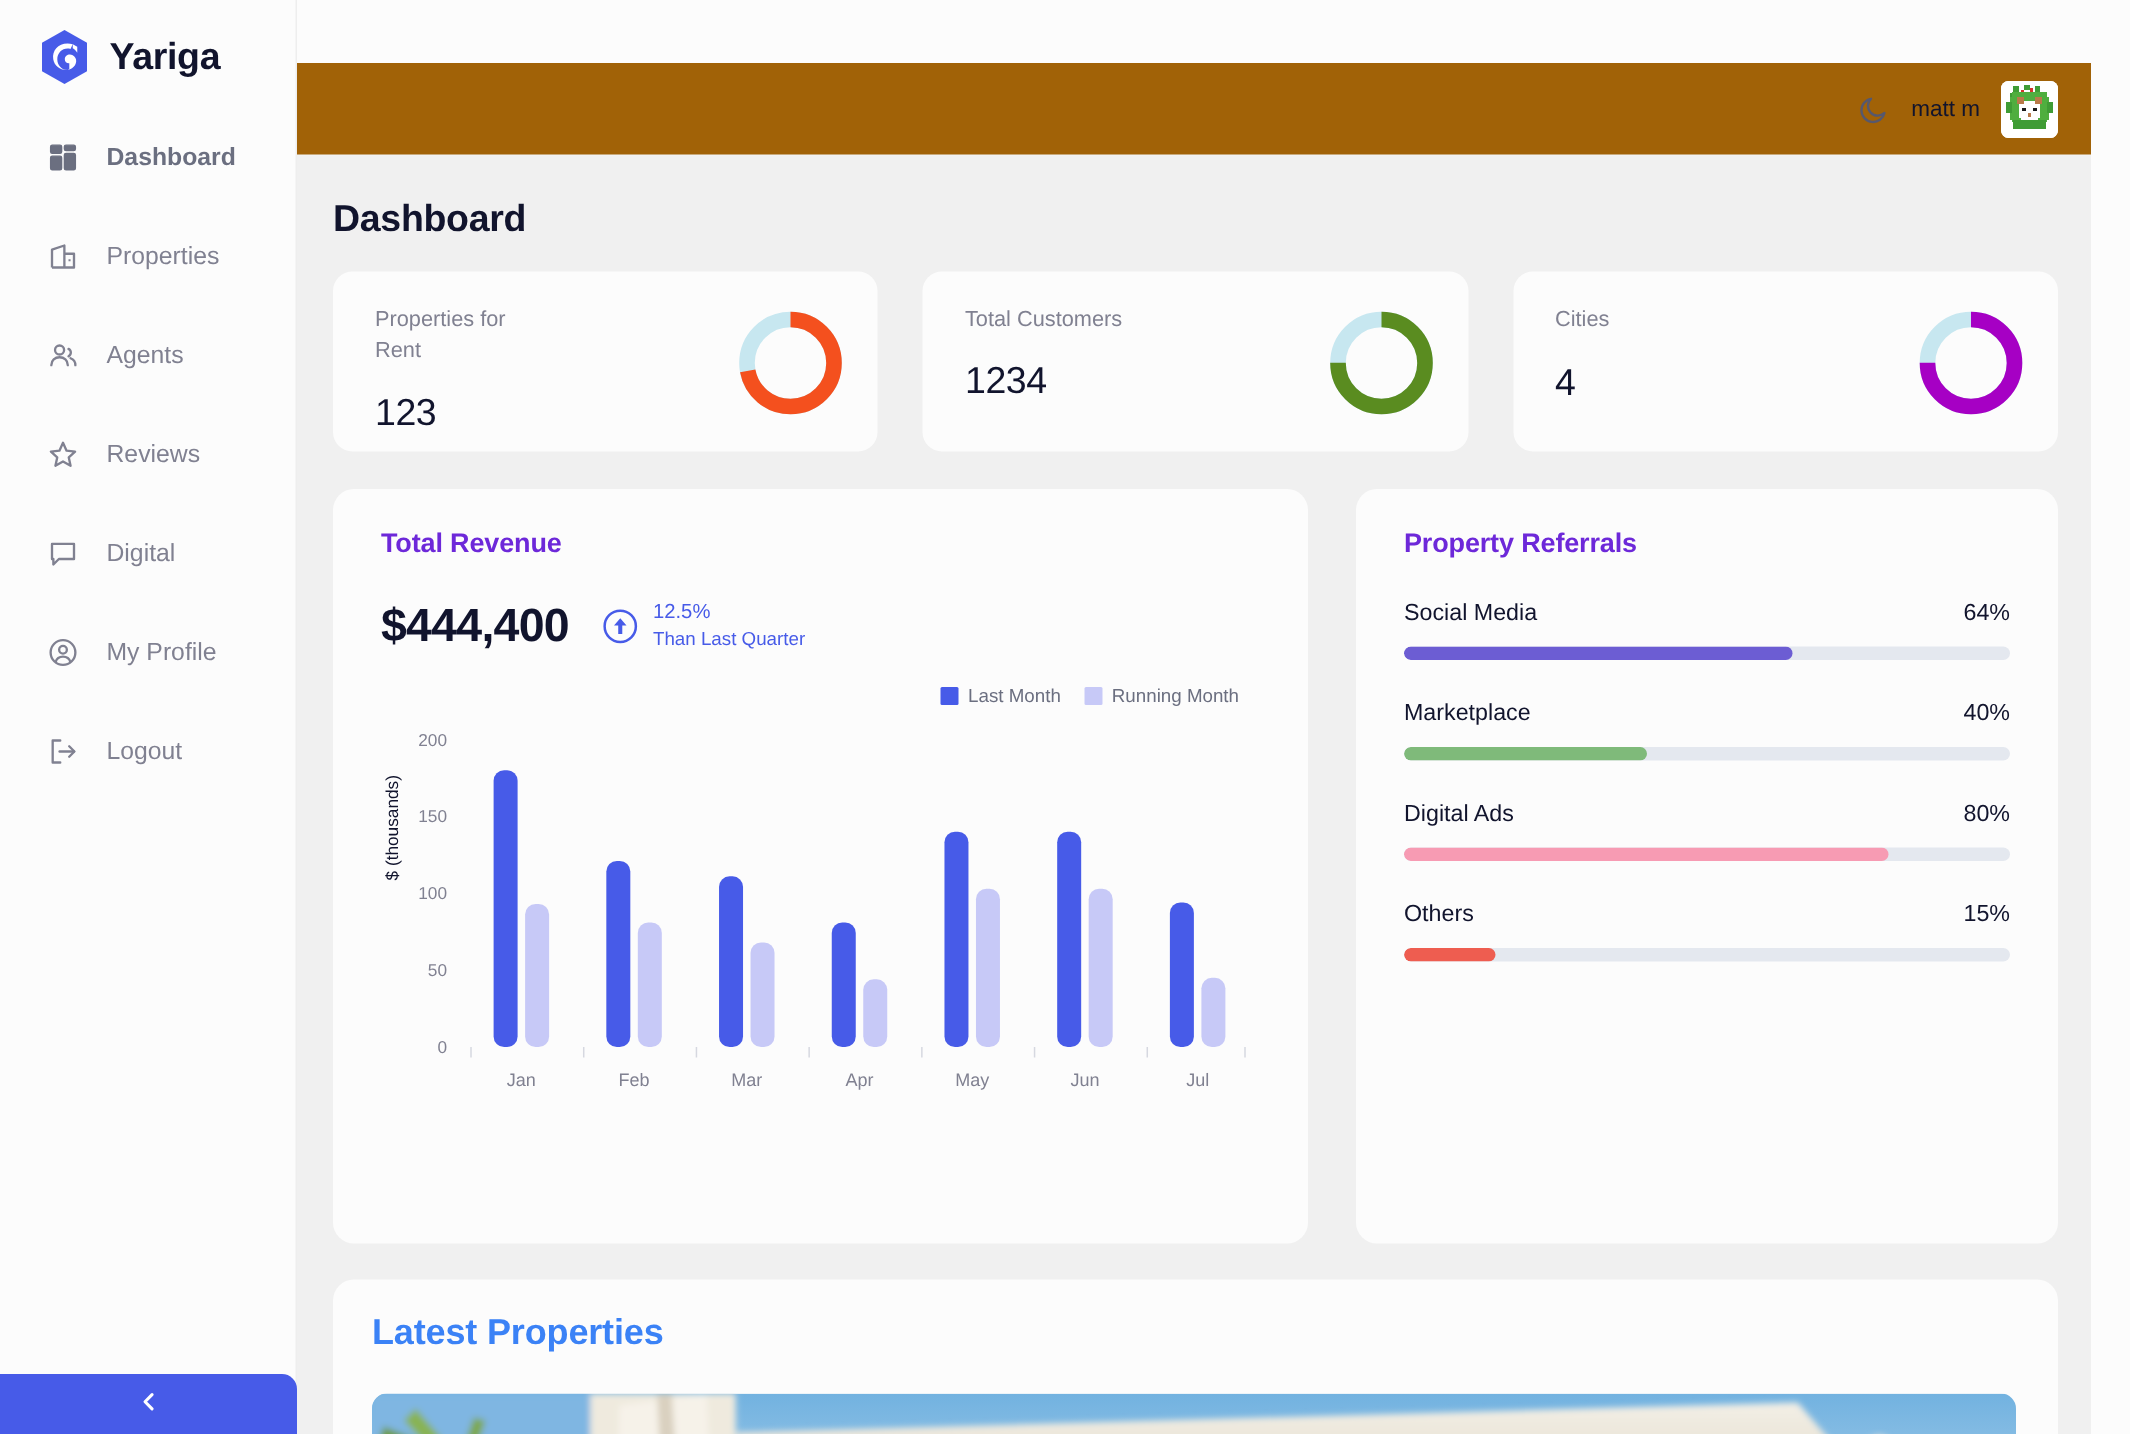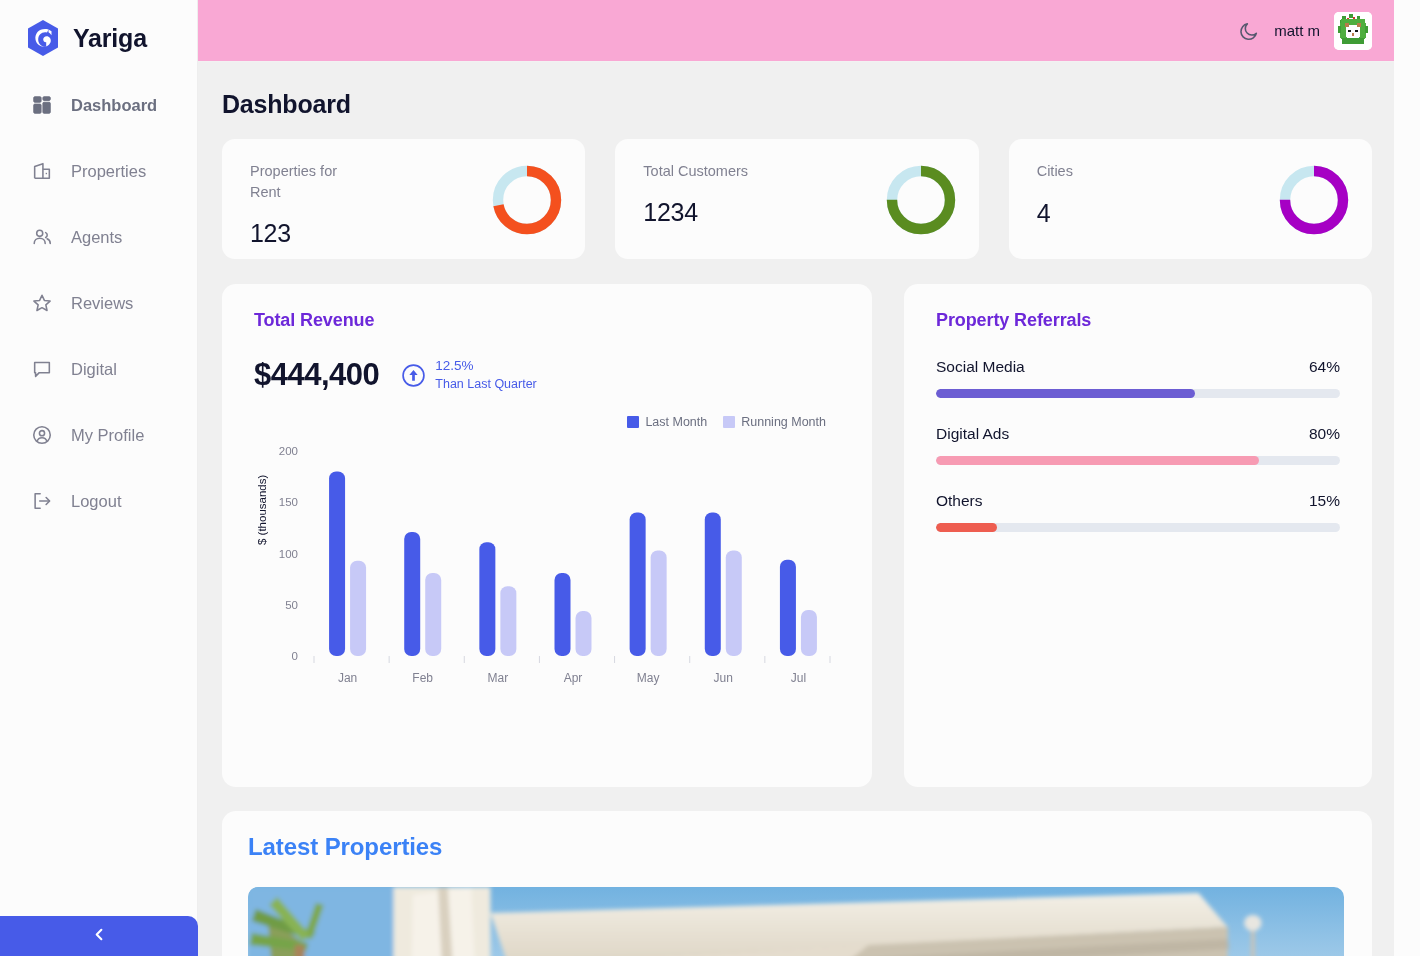--- a/index.html
+++ b/index.html
@@ -46,24 +46,25 @@
     background: #475be8;
     border-radius: 0 10px 0 0;
     display: flex; align-items: center; justify-content: center;
     cursor: pointer; border: none;
   }
   .collapse-btn svg { width: 15px; height: 15px; }
 
   
   .main { flex: 1; height: 956px; position: relative; background: #fcfcfc; }
   .topbar {
-    height: 62px; background: #f9a8d4;
+    height: 62px; background: #a16207;
     display: flex; align-items: center; justify-content: flex-end;
     padding-right: 22px; gap: 14px;
     border-bottom: 1px solid #f2f2f2;
+    margin-top: 42px;
   }
   .moon-icon { width: 22px; height: 22px; cursor: pointer; }
   .user-name { font-size: 15px; color: #11142d; }
   .avatar {
     width: 38px; height: 38px; border-radius: 5px;
     overflow: hidden; flex: 0 0 38px; cursor: pointer;
     background: #ffffff;
   }
   .content {
     background: #f0f0f0;
@@ -425,20 +426,29 @@
           <div class="ref-item">
             <div class="ref-head">
               <span class="ref-name">Social Media</span>
               <span class="ref-pct">64%</span>
             </div>
             <div class="ref-track">
               <div class="ref-fill" style="width:64%;background:#6c5dd3"></div>
             </div>
           </div>
 
+          <div class="ref-item">
+            <div class="ref-head">
+              <span class="ref-name">Marketplace</span>
+              <span class="ref-pct">40%</span>
+            </div>
+            <div class="ref-track">
+              <div class="ref-fill" style="width:40%;background:#7fba7a"></div>
+            </div>
+          </div>
 
 
           <div class="ref-item">
             <div class="ref-head">
               <span class="ref-name">Digital Ads</span>
               <span class="ref-pct">80%</span>
             </div>
             <div class="ref-track">
               <div class="ref-fill" style="width:80%;background:#f79bb3"></div>
             </div>

